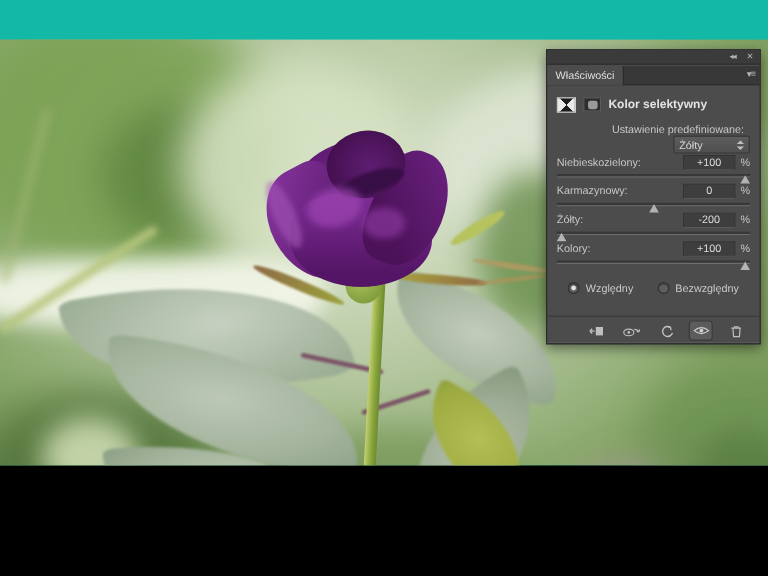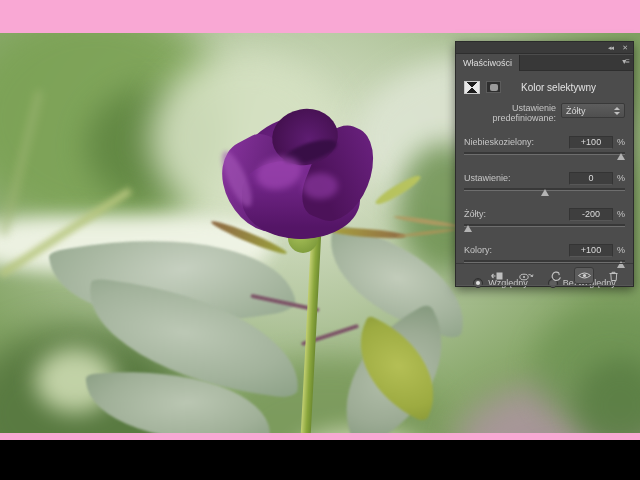--- a/index.html
+++ b/index.html
@@ -1,17 +1,17 @@
 <!DOCTYPE html>
 <html><head>
 <meta charset="utf-8">
 <style>
   html,body{margin:0;padding:0;background:#000;}
   *{box-sizing:border-box;font-family:"Liberation Sans",sans-serif;}
-  #stage{position:relative;width:640px;height:440px;background:#f9a8d4;overflow:hidden;}
+  #stage{position:relative;width:640px;height:388px;background:#14b8a6;overflow:hidden;}
 
   
   .photo{position:absolute;left:0;top:33px;width:640px;height:400px;overflow:hidden;
     background:radial-gradient(ellipse at 45% 32%,#e2e9d4 0%,#b3c69e 40%,#85a566 72%,#6d8f52 100%);}
   .blob{position:absolute;border-radius:50%;}
   .b1{left:-40px;top:-30px;width:270px;height:230px;background:#7aa153;filter:blur(18px);opacity:.9;}
   .b2{left:85px;top:55px;width:130px;height:115px;background:#5e8440;filter:blur(15px);opacity:.85;}
   .b3{left:150px;top:20px;width:190px;height:170px;background:#d5e1c2;filter:blur(16px);opacity:.9;}
   .b4{left:355px;top:20px;width:270px;height:170px;background:#dce4d1;filter:blur(14px);opacity:.95;}
   .b5{left:398px;top:110px;width:95px;height:130px;background:#6d9150;filter:blur(13px);opacity:.85;}
@@ -88,35 +88,35 @@
     text-align:center;line-height:16px;border-right:1px solid #2b2b2b;}
   .panelmenu{position:absolute;right:4px;top:2px;font-size:8px;color:#b5b5b5;letter-spacing:-1px;}
   .content{position:absolute;left:0;top:30px;right:0;bottom:0;padding:4px 8px 0 8px;}
 
   .hdr{display:flex;align-items:center;height:18px;margin-top:2px;}
   .adj-ic{width:16px;height:13px;border:1px solid #c9c9c9;
     background:conic-gradient(from 45deg,#e8e8e8 0 25%,#1c1c1c 0 50%,#e8e8e8 0 75%,#1c1c1c 0 100%);}
   .mask-ic{width:15px;height:12px;background:#2e2e2e;border:1px solid #5c5c5c;margin-left:6px;
     display:flex;align-items:center;justify-content:center;}
   .mask-ic span{display:block;width:8px;height:7px;background:#9a9a9a;border-radius:2px;}
-  .hdr-title{margin-left:20px;font-weight:normal;font-size:10px;color:#e3e3e3;}
-
-  .row{display:flex;align-items:flex-start;margin-top:7px;}
+  .hdr-title{margin-left:6px;font-weight:bold;font-size:10px;color:#e3e3e3;}
+
+  .row{display:flex;align-items:flex-end;margin-top:7px;flex-direction:column;}
   .row .lbl{flex:1;text-align:right;padding-right:5px;color:#c6c6c6;}
   .dropdown{position:relative;height:15px;background:linear-gradient(#5d5d5d,#4f4f4f);
     border:1px solid #393939;border-radius:2px;display:flex;align-items:center;padding:0 13px 0 4px;color:#d6d6d6;cursor:default;}
   .dd-preset{width:64px;}
   .dd-colors{width:88px;}
   .swatch{width:12px;height:9px;margin-right:4px;border:1px solid #3a3a3a;flex:none;}
   .dd-arrows{position:absolute;right:3px;top:3px;width:7px;}
   .dd-arrows i{display:block;width:0;height:0;border-left:3px solid transparent;border-right:3px solid transparent;}
   .dd-arrows .up{border-bottom:3px solid #c0c0c0;margin-bottom:2px;}
   .dd-arrows .down{border-top:3px solid #c0c0c0;}
 
-  .slider-group{margin-top:12px;}
+  .slider-group{margin-top:0;}
   .slider-row{display:flex;align-items:center;height:14px;}
   .slider-row .lbl{flex:1;text-align:left;color:#c6c6c6;}
   .valbox{width:44px;height:13px;background:#3e3e3e;border:1px solid #343434;border-bottom-color:#575757;
     color:#dcdcdc;text-align:center;line-height:11px;border-radius:1px;}
   .unit{width:12px;text-align:right;color:#c6c6c6;}
   .track{position:relative;height:9px;margin-top:1px;}
   .track::before{content:"";position:absolute;left:0;right:0;top:2px;height:2px;background:#383838;
     border-bottom:1px solid #6e6e6e;}
   .handle{position:absolute;top:3px;width:0;height:0;border-left:4px solid transparent;
     border-right:4px solid transparent;border-bottom:7px solid #b3b3b3;cursor:pointer;}
@@ -227,21 +227,21 @@
           <div class="valbox">+100</div>
           <span class="unit">%</span>
         </div>
         <div class="track">
           <span class="handle" style="left: 100%; transform: translateX(-100%);"></span>
         </div>
       </div>
 
       <div class="slider-group">
         <div class="slider-row">
-          <span class="lbl">Ustawienie:</span>
+          <span class="lbl">Karmazynowy:</span>
           <div class="valbox">0</div>
           <span class="unit">%</span>
         </div>
         <div class="track">
           <span class="handle" style="left: 50%; transform: translateX(-50%);"></span>
         </div>
       </div>
 
       <div class="slider-group">
         <div class="slider-row">

